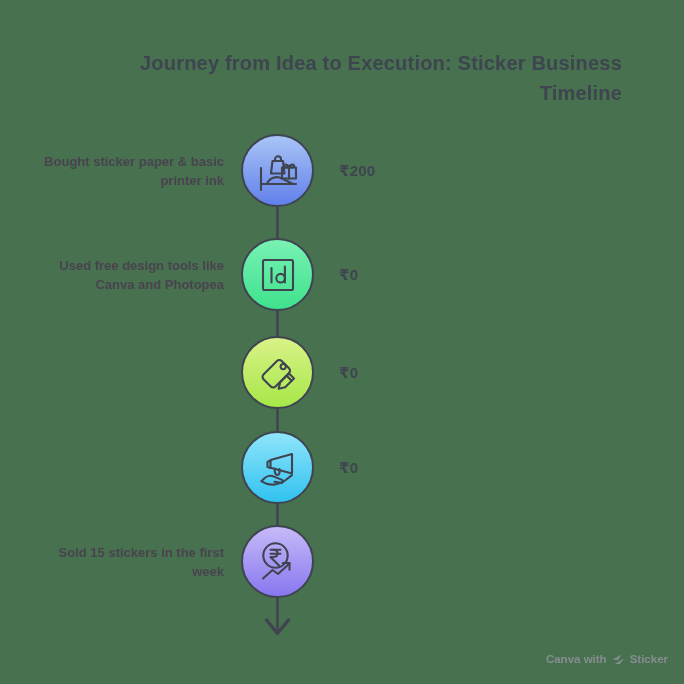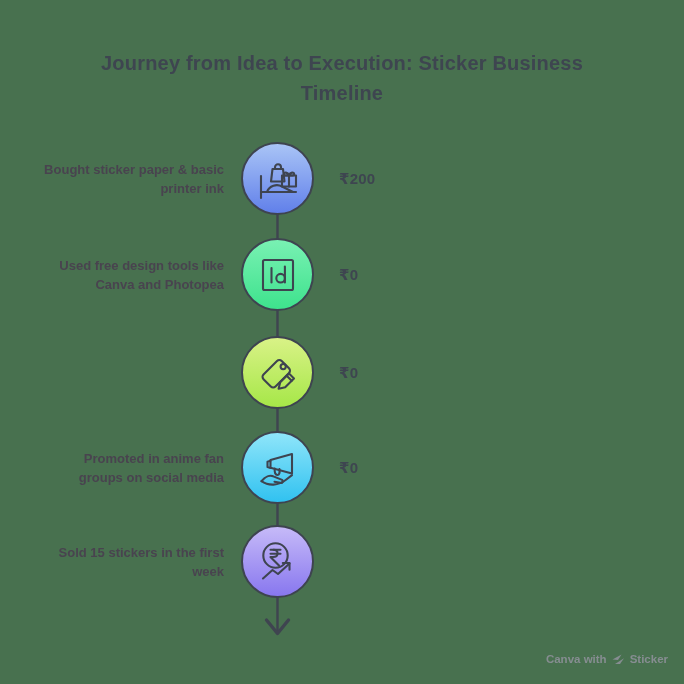--- a/index.html
+++ b/index.html
@@ -5,31 +5,31 @@
   * { margin: 0; padding: 0; box-sizing: border-box; }
   html, body { width: 684px; height: 684px; overflow: hidden; }
   body {
     position: relative;
     font-family: "Liberation Sans", "DejaVu Sans", sans-serif;
     background: #48714F;
   }
   .title {
     position: absolute;
     left: 62px; top: 48px; width: 560px;
-    text-align: center;
+    text-align: right;
     font-size: 20px; font-weight: bold; line-height: 1.5;
     color: #3E4550;
     letter-spacing: 0.2px;
   }
   .timeline-svg {
     position: absolute; left: 0; top: 0; width: 684px; height: 684px;
     z-index: 1;
   }
   .row { position: absolute; left: 0; width: 684px; height: 90px; z-index: 2; }
-  .row-1 { top: 134px; }
+  .row-1 { top: 126px; }
   .row-2 { top: 230px; }
   .row-3 { top: 328px; }
   .row-4 { top: 423px; }
   .row-5 { top: 517px; padding-left: 45px; }
   .step-label {
     position: absolute; left: 10px; top: 0; width: 214px; height: 90px;
     display: flex; align-items: center; justify-content: flex-end;
     text-align: right;
     font-size: 13px; font-weight: bold; line-height: 1.5;
     color: #49434F;
@@ -115,22 +115,20 @@
       <path d="M8.5,24.5 L22,11 c1.3,-1.3 3.4,-1.3 4.7,0 l7.3,7.3 c1.3,1.3 1.3,3.4 0,4.7 L20.5,36.5 c-1.3,1.3 -3.4,1.3 -4.7,0 l-7.3,-7.3 c-1.3,-1.3 -1.3,-3.4 0,-4.7 Z"></path>
       <circle cx="28.2" cy="16.6" r="2.6"></circle>
       <path d="M34,23.5 l5,5 L30.2,37.2 l-6.6,1.6 1.6,-6.6 Z"></path>
       <path d="M31.7,25.8 l5,5"></path>
     </svg>
   </div>
   <div class="step-value">₹0</div>
 </div>
 
 <div class="row row-4">
-  <div class="step-label">Promoted in anime fan
-groups on social media</div>
   <div class="step-circle" style="background: linear-gradient(rgb(143, 229, 250), rgb(49, 194, 240));">
     <svg class="icon-svg" width="46" height="46" viewBox="0 0 46 46">
       <path d="M37,9 V28.5 L15.5,22.8 v-7.8 Z"></path>
       <path d="M15.5,15.8 l-3,0.9 v5.4 l3,0.8"></path>
       <path d="M19.8,23.6 c-0.6,3.8 0.7,6.4 2.6,6.4 c1.8,0 2.7,-2.2 2,-6"></path>
       <path d="M6.5,36.2 c3.5,-4.6 8.5,-6.6 12.5,-4.6 l7.5,3 c2.2,0.9 1.2,3.8 -1.2,3.3 l-5.8,-1.2"></path>
       <path d="M6.5,36.2 c7,5 17,4.6 24.5,-1.4 l6,-4.6"></path>
     </svg>
   </div>
   <div class="step-value">₹0</div>

